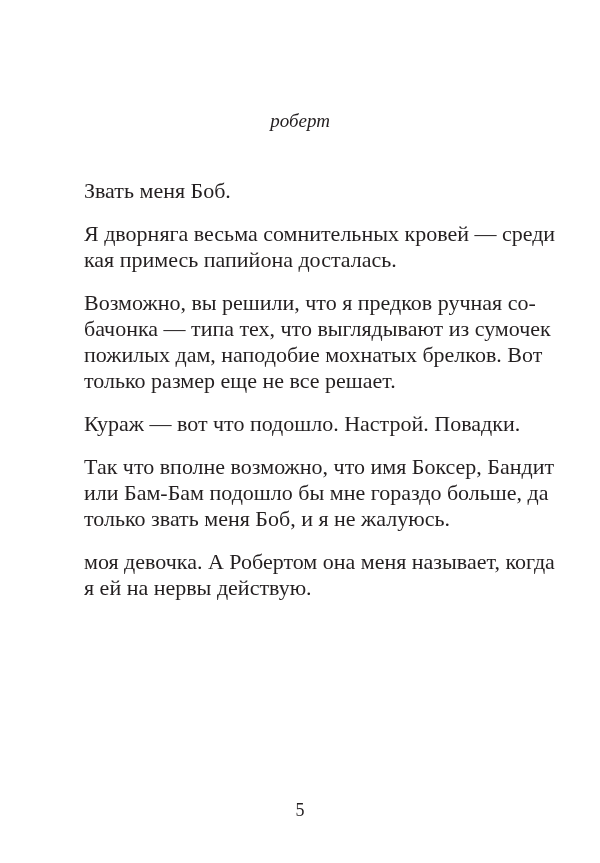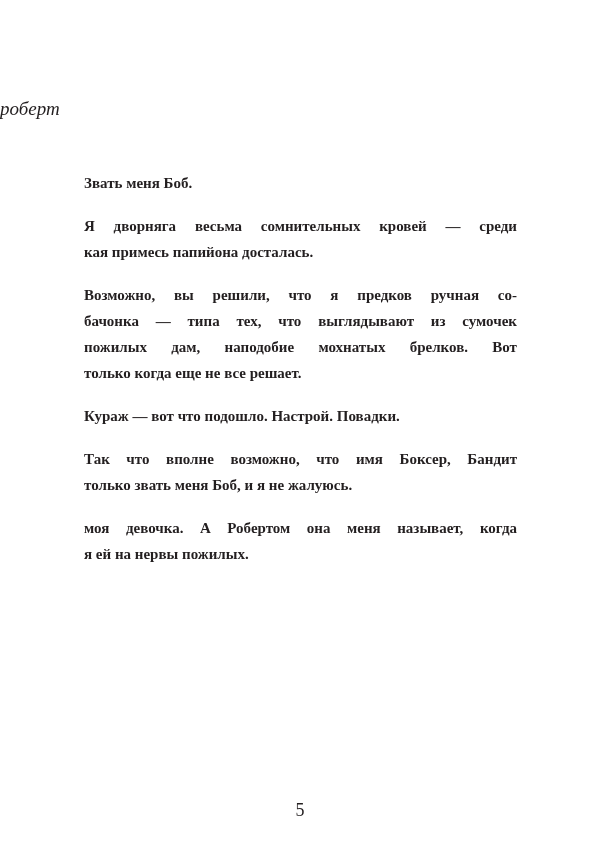--- a/index.html
+++ b/index.html
@@ -1,20 +1,20 @@
 <!DOCTYPE html>
 <html><head>
 <meta charset="utf-8">
 <style>
   html, body { margin:0; padding:0; background:#ffffff; }
   body { width:600px; height:863px; position:relative; overflow:hidden;
          font-family:"Liberation Serif","DejaVu Serif",serif; color:#231f20; }
-  .title { position:absolute; top:98px; left:0; width:600px; 
+  .title { position:absolute; top:110px; left:0; width:600px; text-align:center;
            font-style:italic; font-size:19px; }
-  .body { position:absolute; top:170px; left:84px; width:433px; font-size:15px; line-height:26px;font-weight:bold; }
+  .body { position:absolute; top:178px; left:84px; width:433px; font-size:22px; line-height:26px; }
   .para { margin:0 0 17px 0; }
   .line { display:block; white-space:nowrap; text-align:justify; text-align-last:justify; }
   .line.last { text-align-last:left; }
   .pagenum { position:absolute; top:800px; left:0; width:600px; text-align:center; font-size:18px; }
 </style>
 </head>
 <body>
 
 <div class="title">роберт</div>
 
@@ -23,28 +23,29 @@
     <span class="line last">Звать меня Боб.</span>
   </p>
   <p class="para">
     <span class="line">Я дворняга весьма сомнительных кровей — среди</span>
     <span class="line last">кая примесь папийона досталась.</span>
   </p>
   <p class="para">
     <span class="line">Возможно, вы решили, что я предков ручная со-</span>
     <span class="line">бачонка — типа тех, что выглядывают из сумочек</span>
     <span class="line">пожилых дам, наподобие мохнатых брелков. Вот</span>
-    <span class="line last">только когда еще не все решает.</span>
+    <span class="line last">только размер еще не все решает.</span>
   </p>
   <p class="para">
     <span class="line last">Кураж — вот что подошло. Настрой. Повадки.</span>
   </p>
   <p class="para">
     <span class="line">Так что вполне возможно, что имя Боксер, Бандит</span>
+    <span class="line">или Бам-Бам подошло бы мне гораздо больше, да</span>
     <span class="line last">только звать меня Боб, и я не жалуюсь.</span>
   </p>
   <p class="para">
     <span class="line">моя девочка. А Робертом она меня называет, когда</span>
-    <span class="line last">я ей на нервы пожилых.</span>
+    <span class="line last">я ей на нервы действую.</span>
   </p>
 </div>
 
 <div class="pagenum">5</div>
 
 </body></html>

